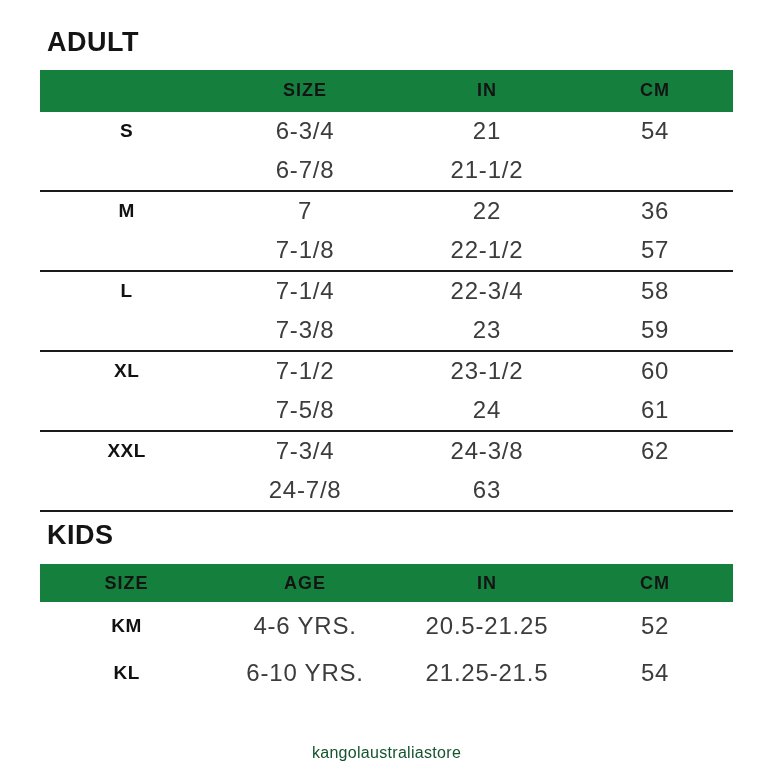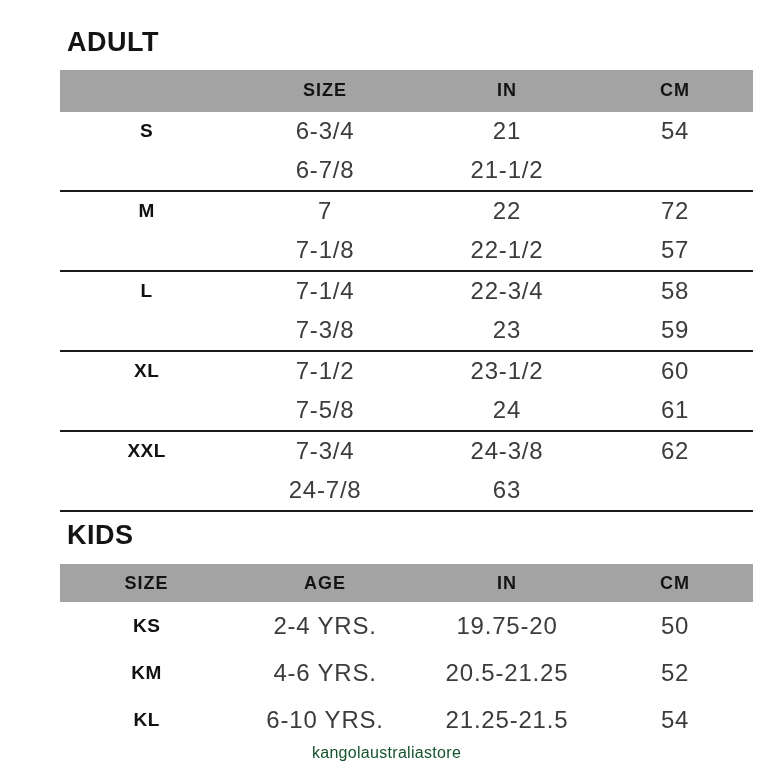--- a/index.html
+++ b/index.html
@@ -1,31 +1,31 @@
 <!DOCTYPE html>
 <html><head>
 <meta charset="utf-8">
 <style>
   * { margin:0; padding:0; box-sizing:border-box; }
   html,body { background:#ffffff; }
   body { font-family:"Liberation Sans","DejaVu Sans",sans-serif; }
   .page {
     position:relative; width:773px; height:773px;
-    background:#ffffff; overflow:hidden;padding-left:20px;
+    background:#ffffff; overflow:hidden;
   }
   .section-title {
     margin:28px 0 12px 47px;
     font-size:27px; line-height:1.1; font-weight:800;
     letter-spacing:0.5px; color:#141414;
   }
   .section-title.kids { margin-top:9px; margin-bottom:14px; }
   .size-table { margin-left:40px; width:693px; }
   .thead {
     display:grid; grid-template-columns:25% 26.5% 26% 22.5%;
-    align-items:center; height:42px; background:#a3a3a3;
+    align-items:center; height:42px; background:#15803d;
   }
   .thead.kids-head { height:38px; }
   .th {
     text-align:center; font-size:18px; font-weight:800;
     letter-spacing:1px; color:#141414;
   }
   .group { border-bottom:2px solid #1a1a1a; }
   .tr {
     display:grid; grid-template-columns:25% 26.5% 26% 22.5%;
     align-items:center; height:39px;
@@ -71,21 +71,21 @@
         <div class="td">6-7/8</div>
         <div class="td">21-1/2</div>
       </div>
     </div>
 
     <div class="group">
       <div class="tr">
         <div class="td label">M</div>
         <div class="td">7</div>
         <div class="td">22</div>
-        <div class="td">72</div>
+        <div class="td">36</div>
       </div>
       <div class="tr">
         <div class="td label"></div>
         <div class="td">7-1/8</div>
         <div class="td">22-1/2</div>
         <div class="td">57</div>
       </div>
     </div>
 
     <div class="group">
@@ -137,26 +137,20 @@
 
   <div class="size-table">
     <div class="thead kids-head">
       <div class="th">SIZE</div>
       <div class="th">AGE</div>
       <div class="th">IN</div>
       <div class="th">CM</div>
     </div>
 
     <div class="tr kids-row">
-      <div class="td label">KS</div>
-      <div class="td">2-4 YRS.</div>
-      <div class="td">19.75-20</div>
-      <div class="td">50</div>
-    </div>
-    <div class="tr kids-row">
       <div class="td label">KM</div>
       <div class="td">4-6 YRS.</div>
       <div class="td">20.5-21.25</div>
       <div class="td">52</div>
     </div>
     <div class="tr kids-row">
       <div class="td label">KL</div>
       <div class="td">6-10 YRS.</div>
       <div class="td">21.25-21.5</div>
       <div class="td">54</div>

